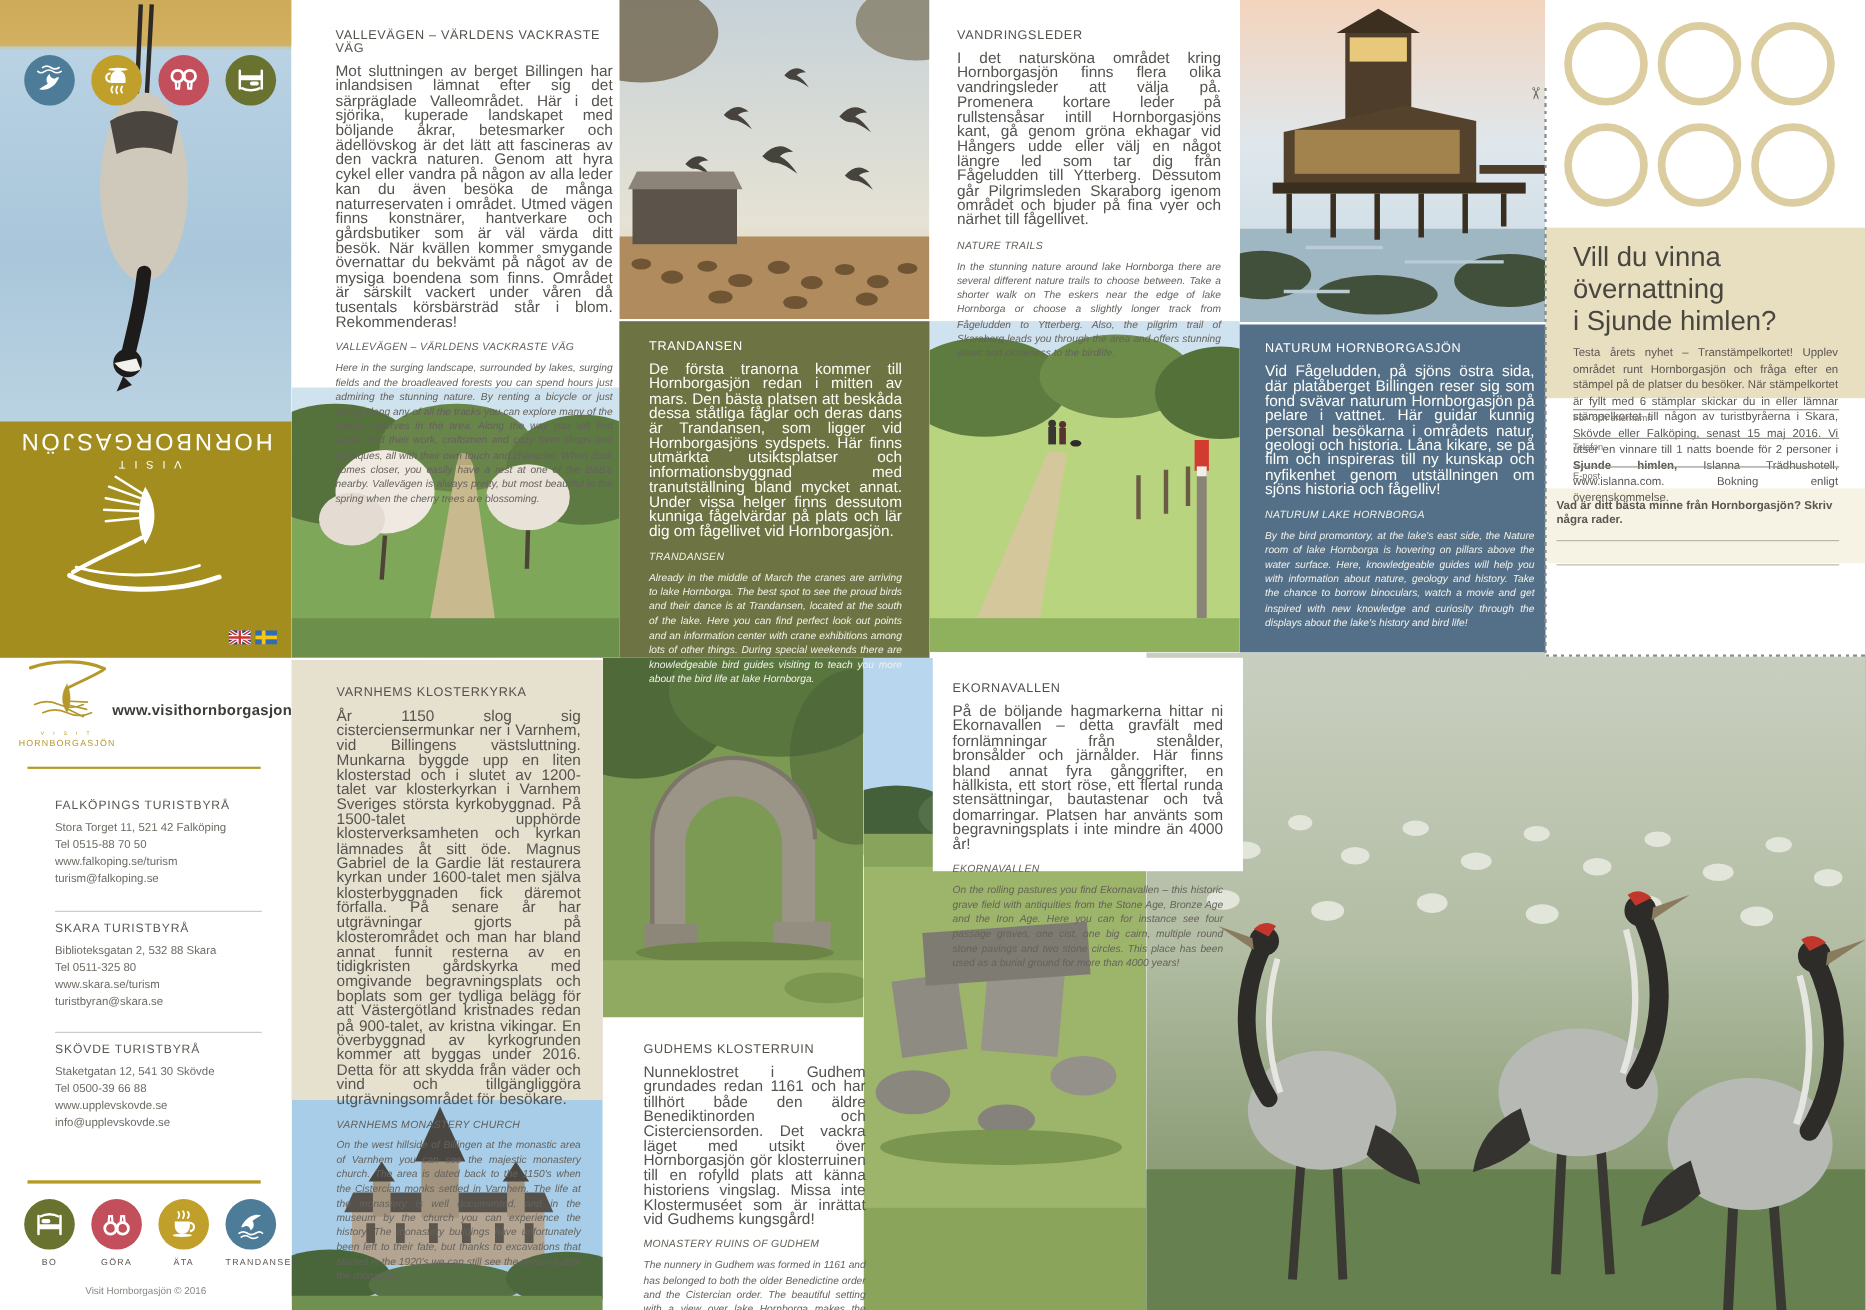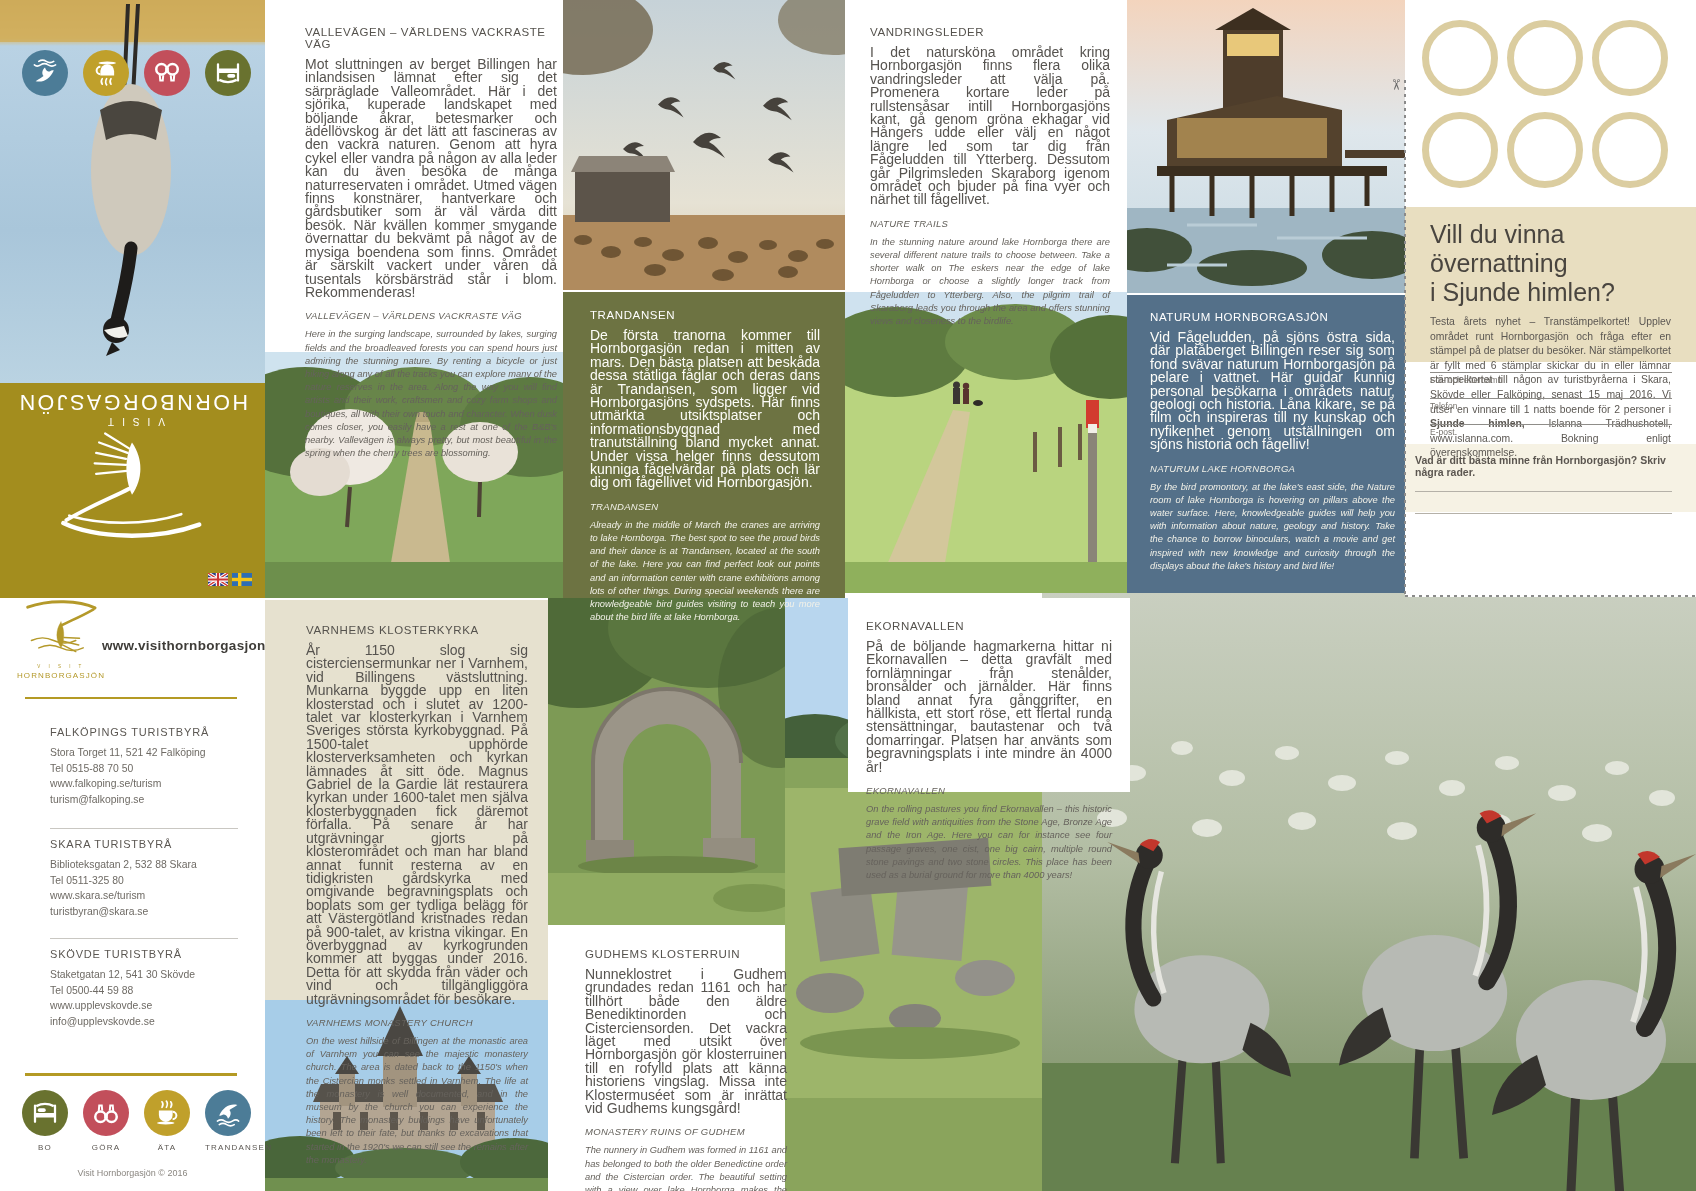--- a/index.html
+++ b/index.html
@@ -411,21 +411,21 @@
     <p class="office-h">SKARA TURISTBYRÅ</p>
     <p class="office-l">Biblioteksgatan 2, 532 88 Skara</p>
     <p class="office-l">Tel 0511-325 80</p>
     <p class="office-l">www.skara.se/turism</p>
     <p class="office-l">turistbyran@skara.se</p>
   </div>
   <div class="abs divider" style="left:50px;top:938px;width:188px;"></div>
   <div class="abs" style="left:50px;top:948px;width:190px;">
     <p class="office-h">SKÖVDE TURISTBYRÅ</p>
     <p class="office-l">Staketgatan 12, 541 30 Skövde</p>
-    <p class="office-l">Tel 0500-44 59 88</p>
+    <p class="office-l">Tel 0500-39 66 88</p>
     <p class="office-l">www.upplevskovde.se</p>
     <p class="office-l">info@upplevskovde.se</p>
   </div>
 
   <div class="abs gold-rule" style="left:25px;top:1073px;width:212px;height:2.5px;"></div>
 
   <div class="abs icon-row" style="left:22px;top:1090px;">
     <div>
       <div class="cat-icon icon-bo">
         <svg viewBox="0 0 24 24">

